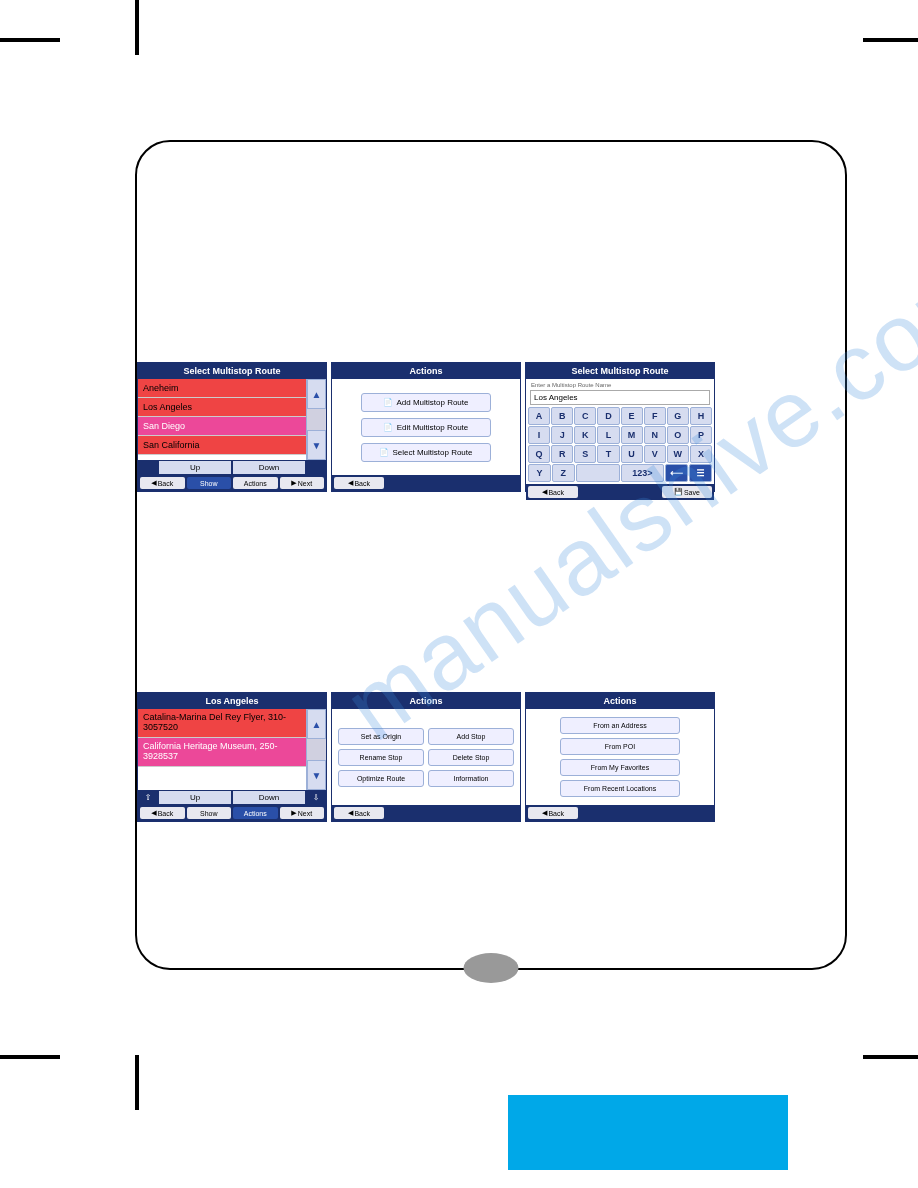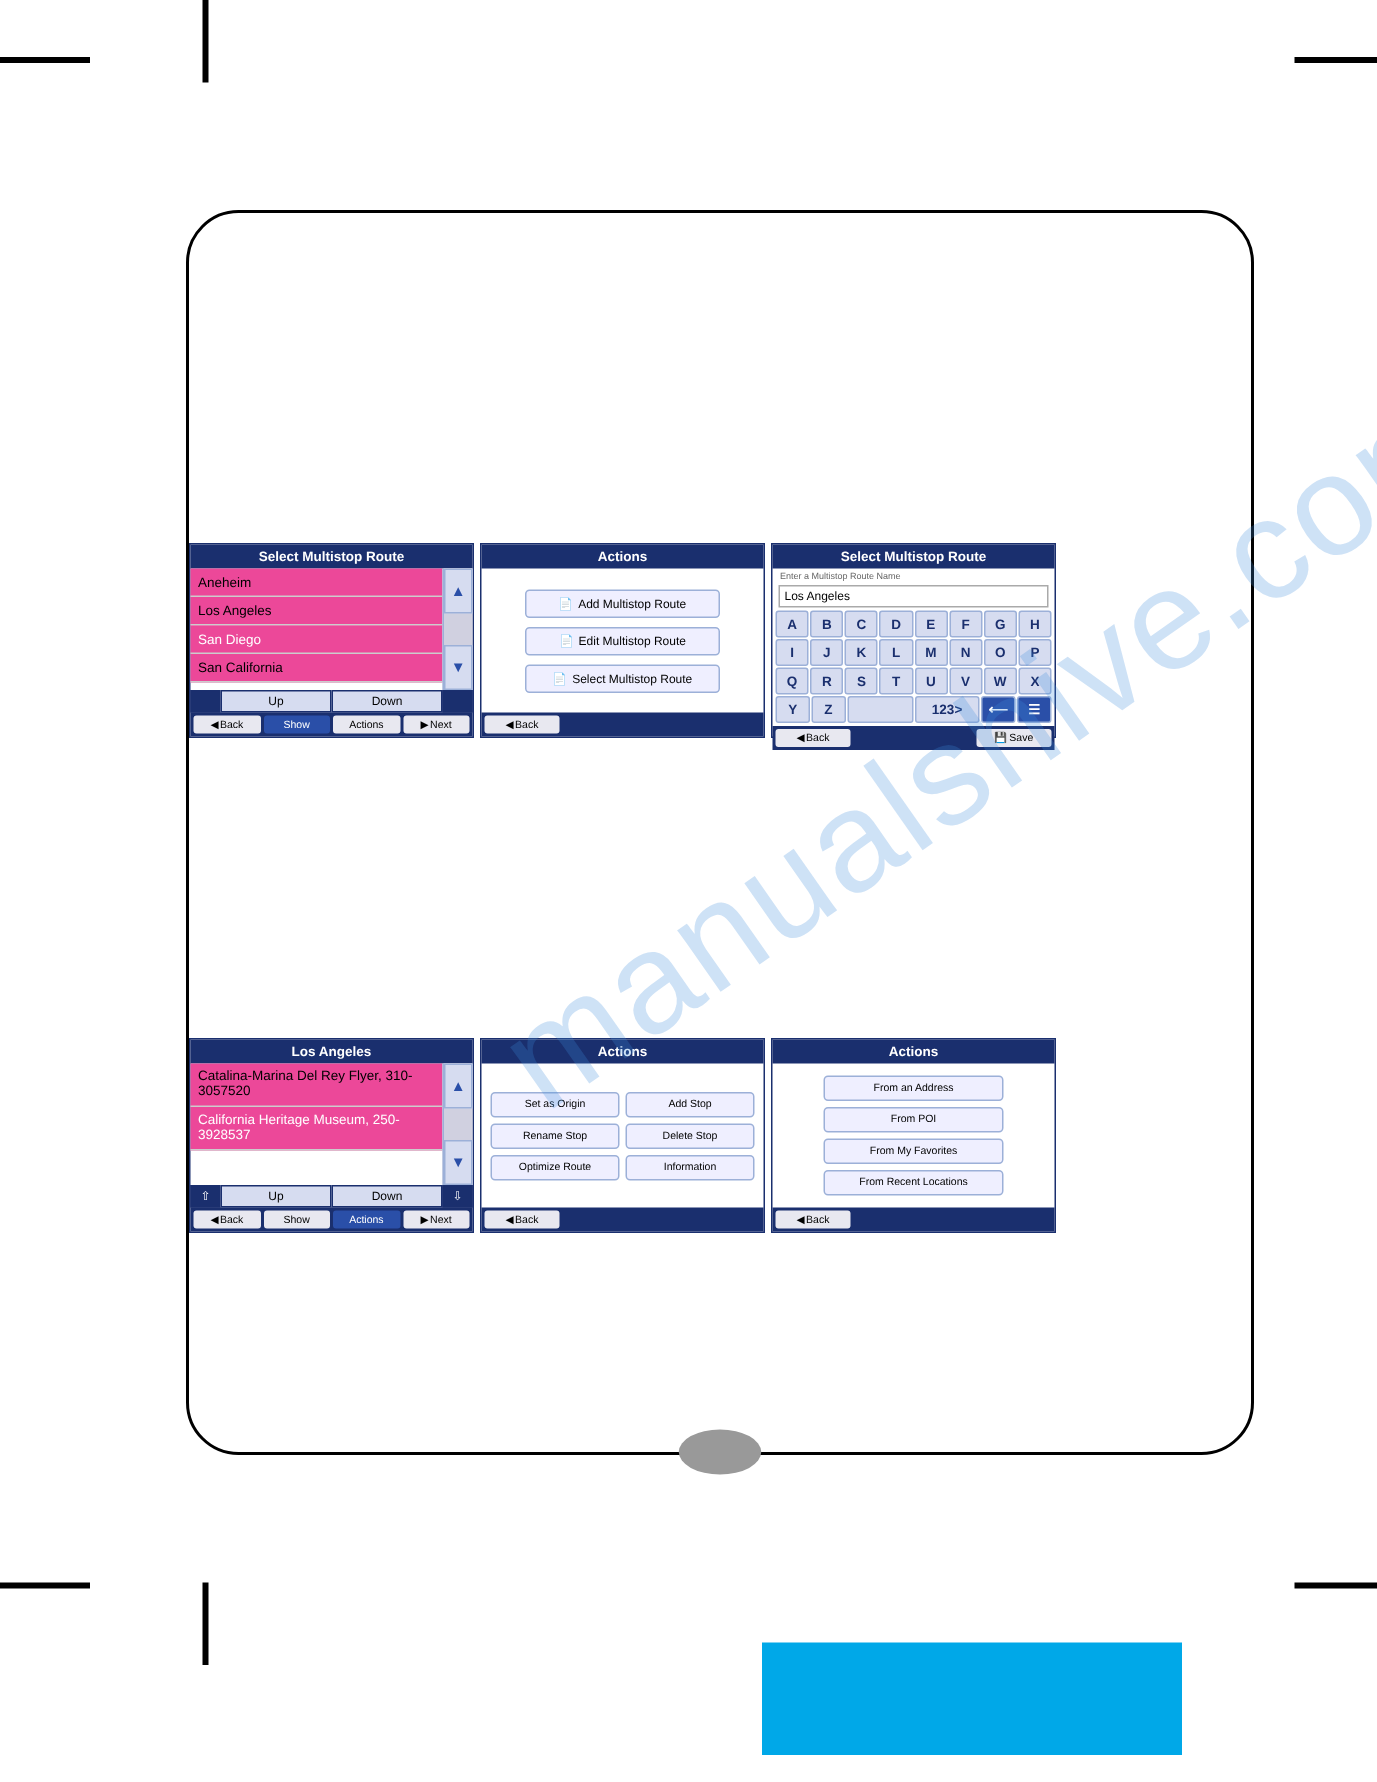--- a/index.html
+++ b/index.html
@@ -6,29 +6,29 @@
 body { background: #fff; font-family: Arial, sans-serif; width: 918px; margin: 0 auto; position: relative; }
 .page { position: relative; width: 918px; height: 1188px; }
 .crop-tl { position: absolute; top: 38px; left: 0; width: 60px; height: 4px; background: #000; }
 .crop-tl2 { position: absolute; top: 0px; left: 135px; width: 4px; height: 55px; background: #000; }
 .crop-tr { position: absolute; top: 38px; right: 0; width: 55px; height: 4px; background: #000; }
 .crop-bl { position: absolute; top: 1055px; left: 0; width: 60px; height: 4px; background: #000; }
 .crop-bl2 { position: absolute; top: 1055px; left: 135px; width: 4px; height: 55px; background: #000; }
 .crop-br { position: absolute; top: 1055px; right: 0; width: 55px; height: 4px; background: #000; }
 .logo { position: absolute; top: 82px; left: 165px; font-size: 36px; font-weight: 900; letter-spacing: -1px; }
 .logo .v { font-size: 42px; }
-.content-box { position: absolute; top: 140px; left: 124px; width: 712px; height: 830px; border: 2px solid #000; border-radius: 35px; padding: 20px 2px; }
+.content-box { position: absolute; top: 140px; left: 135px; width: 712px; height: 830px; border: 2px solid #000; border-radius: 35px; padding: 20px 2px; }
 .oval { position: absolute; bottom: -15px; left: 50%; transform: translateX(-50%); width: 55px; height: 30px; background: #999; border-radius: 50%; }
 .screens-row { display: flex; gap: 4px; margin-bottom: 8px; }
 .screen { width: 190px; height: 130px; border: 1px solid #1a2f6e; background: #fff; display: flex; flex-direction: column; font-size: 8px; }
 .screen-title { background: #1a2f6e; color: #fff; text-align: center; padding: 3px 0; font-size: 9px; font-weight: bold; }
 .screen-body { flex: 1; display: flex; flex-direction: column; position: relative; }
 .list-area { flex: 1; display: flex; }
 .list-items { flex: 1; }
-.list-item { padding: 4px 5px; border-bottom: 1px solid #ccc; background: #ec4899; color: #000; font-size: 9px; }
+.list-item { padding: 4px 5px; border-bottom: 1px solid #ccc; background: #ef4444; color: #000; font-size: 9px; }
 .list-item.sel { background: #ec4899; color: #fff; }
 .scrollbar { width: 20px; background: #d0d0e0; display: flex; flex-direction: column; justify-content: space-between; border-left: 1px solid #9cb0d8; }
 .scroll-btn { height: 30px; background: #d6dcf0; display: flex; align-items: center; justify-content: center; color: #2a4fa8; font-size: 10px; border: 1px solid #9cb0d8; }
 .updown-row { display: flex; background: #1a2f6e; }
 .updown-btn { flex: 1; background: #d6dcf0; color: #000; text-align: center; padding: 2px 0; border: 1px solid #1a2f6e; font-size: 8px; }
 .updown-btn.arrow { flex: 0 0 20px; background: #1a2f6e; color: #fff; display:flex; align-items:center; justify-content:center; }
 .bottom-bar { background: #1a2f6e; display: flex; padding: 2px; gap: 2px; }
 .bbtn { flex: 1; background: #e8e8f0; color: #000; text-align: center; padding: 2px 1px; font-size: 7px; border-radius: 2px; display: flex; align-items: center; justify-content: center; gap: 1px; }
 .bbtn.dark { background: #2a4fa8; color: #fff; }
 .action-body { flex: 1; display: flex; flex-direction: column; align-items: center; justify-content: center; gap: 6px; padding: 8px; }

